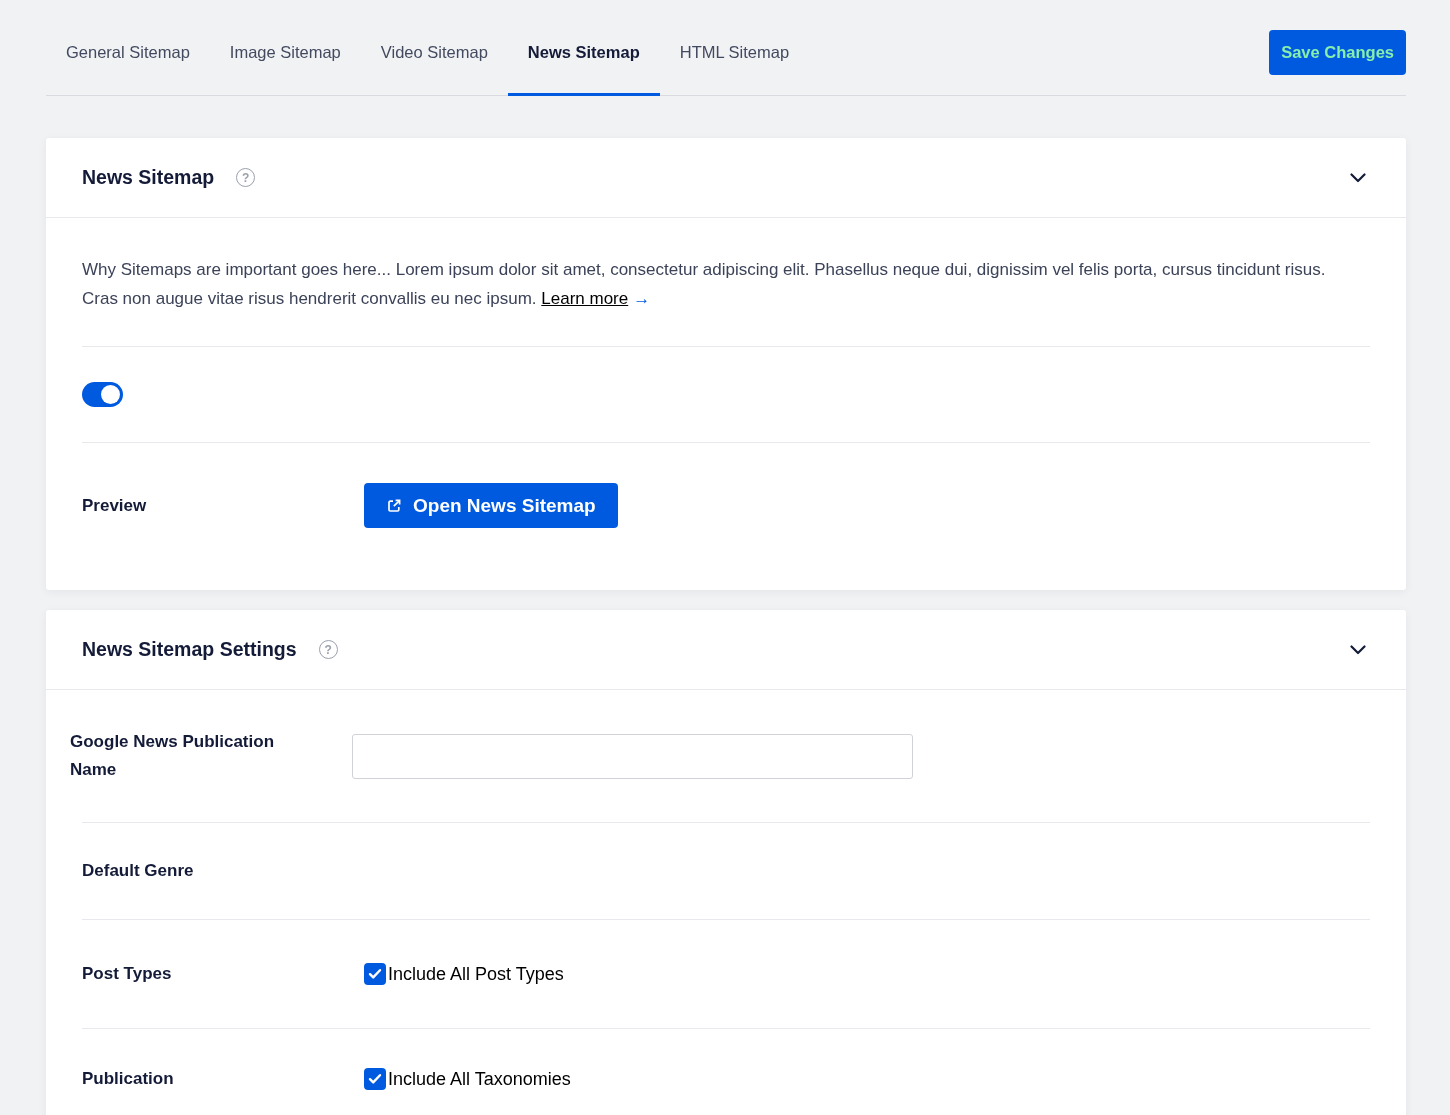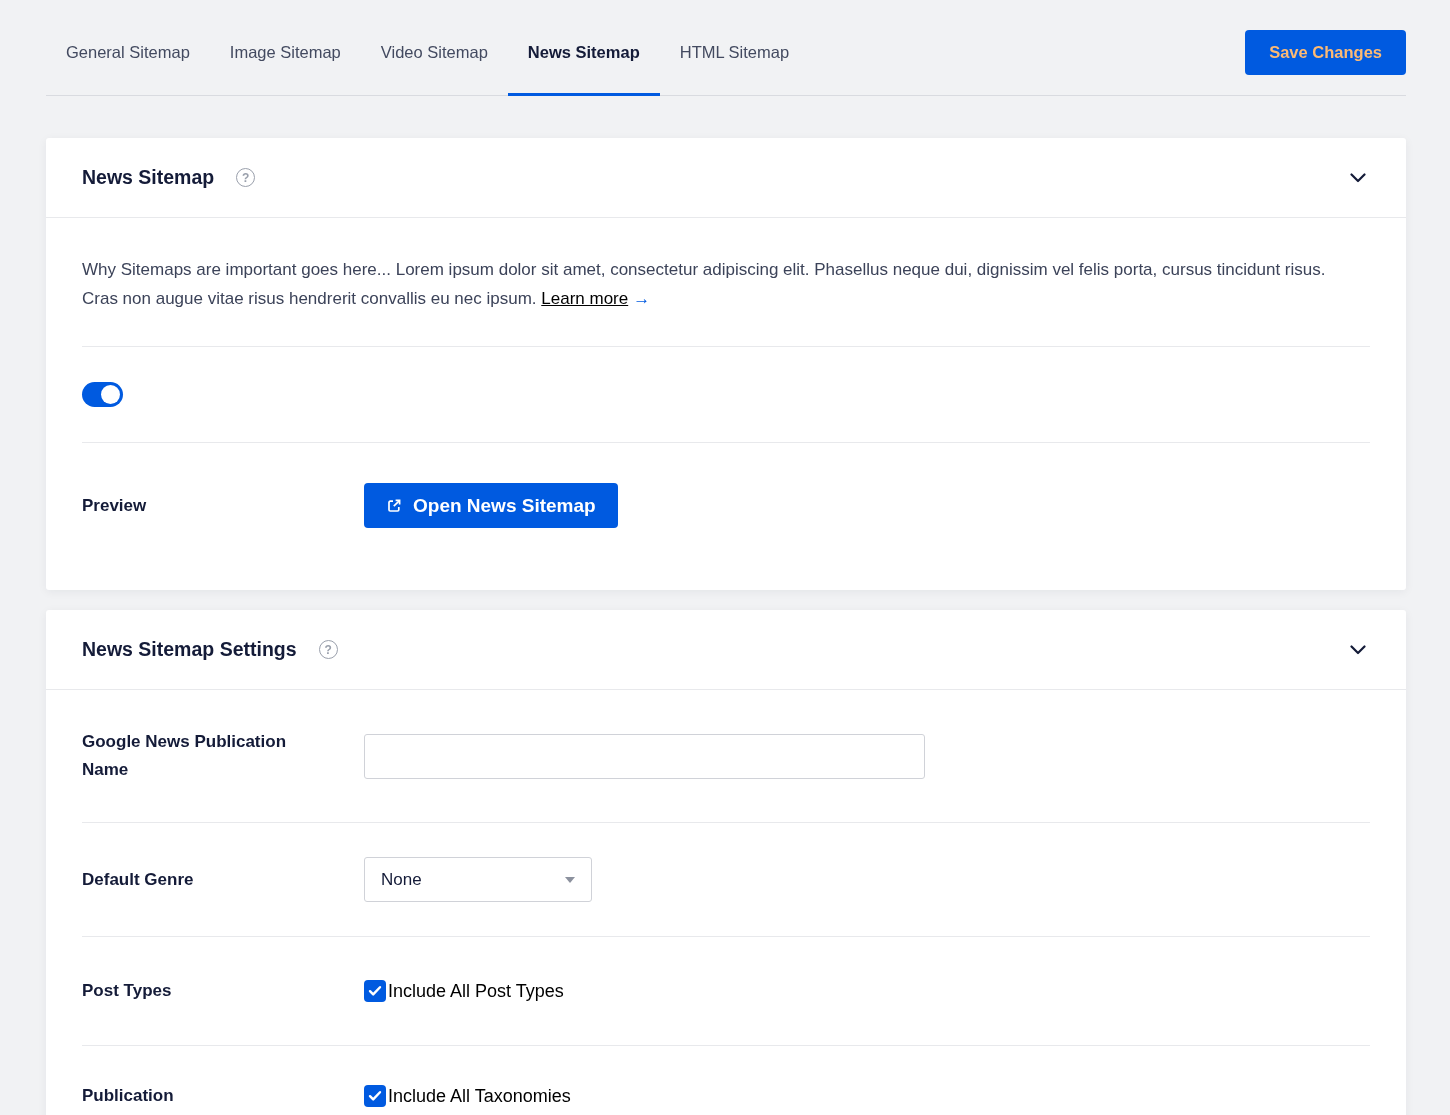--- a/index.html
+++ b/index.html
@@ -35,23 +35,23 @@
     content: "";
     position: absolute;
     left: 0; right: 0; bottom: -1px;
     height: 3px;
     background: #005ae0;
   }
   .save-btn {
     margin-left: auto;
     align-self: center;
     height: 45px;
-    padding: 0 24px;
-    background: #005ae0;
-    color: #fdba74;
+    padding: 0 12px;
+    background: #005ae0;
+    color: #86efac;
     font-family: "Liberation Sans", sans-serif;
     font-size: 16.5px;
     font-weight: bold;
     border: none;
     border-radius: 4px;
     cursor: pointer;
   }
 
   
   .card {
@@ -273,33 +273,29 @@
     <header class="card-header">
       <h2 class="card-title">News Sitemap Settings</h2>
       <span class="help-icon">?</span>
       <button class="chev-btn">
         <svg width="16" height="10" viewBox="0 0 16 10">
           <path d="M1.5 1.5 L8 8 L14.5 1.5" fill="none" stroke="#141B38" stroke-width="2.2" stroke-linecap="round" stroke-linejoin="round"></path>
         </svg>
       </button>
     </header>
 
-    <div class="row" style="padding: 38px 36px;">
+    <div class="row" style="padding: 38px 24px;">
       <div class="row-label">Google News Publication Name</div>
       <input type="text" class="text-input" value="" style="">
     </div>
 
     <div class="divider inset"></div>
 
     <div class="row" style="padding: 34px 36px;">
       <div class="row-label">Default Genre</div>
-      <div class="select-box">
-        <span>None</span>
-        <span class="select-caret"></span>
-      </div>
     </div>
 
     <div class="divider inset"></div>
 
     <div class="row" style="padding: 40px 36px;">
       <div class="row-label">Post Types</div>
       <span class="checkbox">
         <svg width="14" height="12" viewBox="0 0 14 12">
           <path d="M2 6.2 L5.2 9.4 L12 2.2" fill="none" stroke="#fff" stroke-width="2.4" stroke-linecap="round" stroke-linejoin="round"></path>
         </svg>

